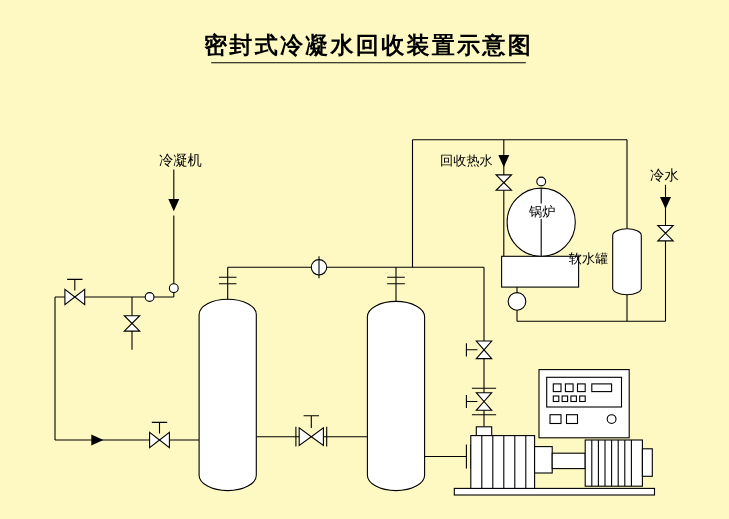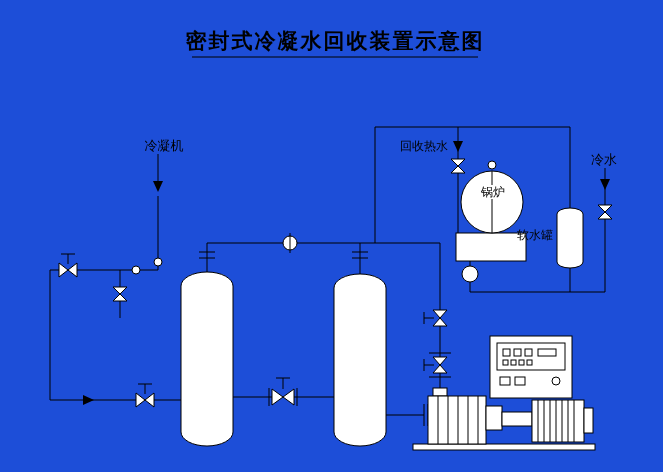--- a/index.html
+++ b/index.html
@@ -1,19 +1,19 @@
 <!DOCTYPE html>
 <html><head>
 <meta charset="utf-8">
 <style>
   html,body{margin:0;padding:0;background:#ffffff;}
   .page{
     position:relative;
     width:663px;height:472px;
-    background:#1d4ed8;
+    background:#fef9c3;
     font-family:"Liberation Sans","DejaVu Sans",sans-serif;
     overflow:hidden;
   }
   svg{display:block;}
   svg text{
     font-family:"Liberation Sans","DejaVu Sans",sans-serif;
     fill:#000;
   }
   .title-text{font-size:21px;font-weight:bold;letter-spacing:2px;}
   .lbl{font-size:13px;}

